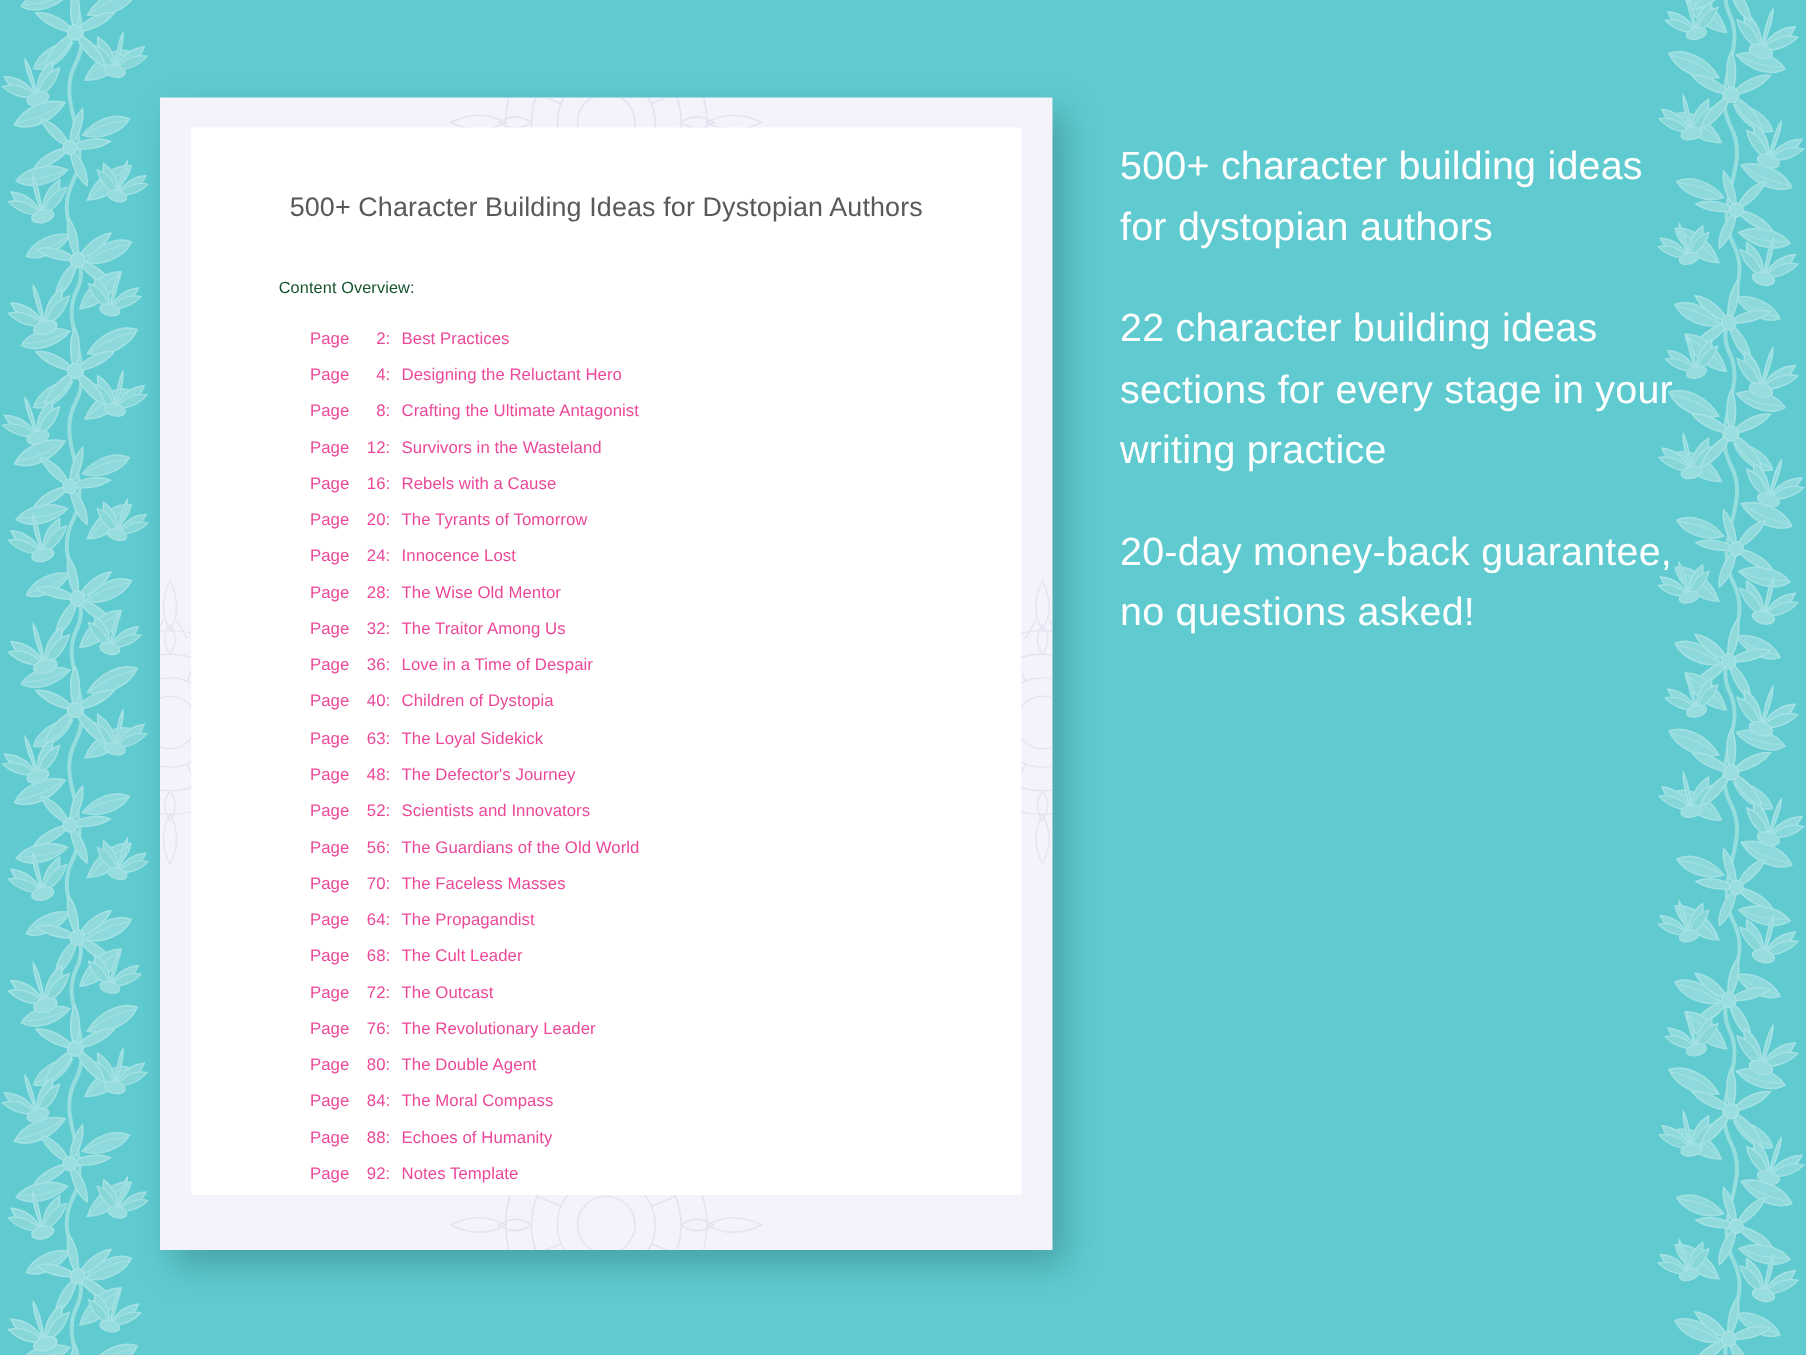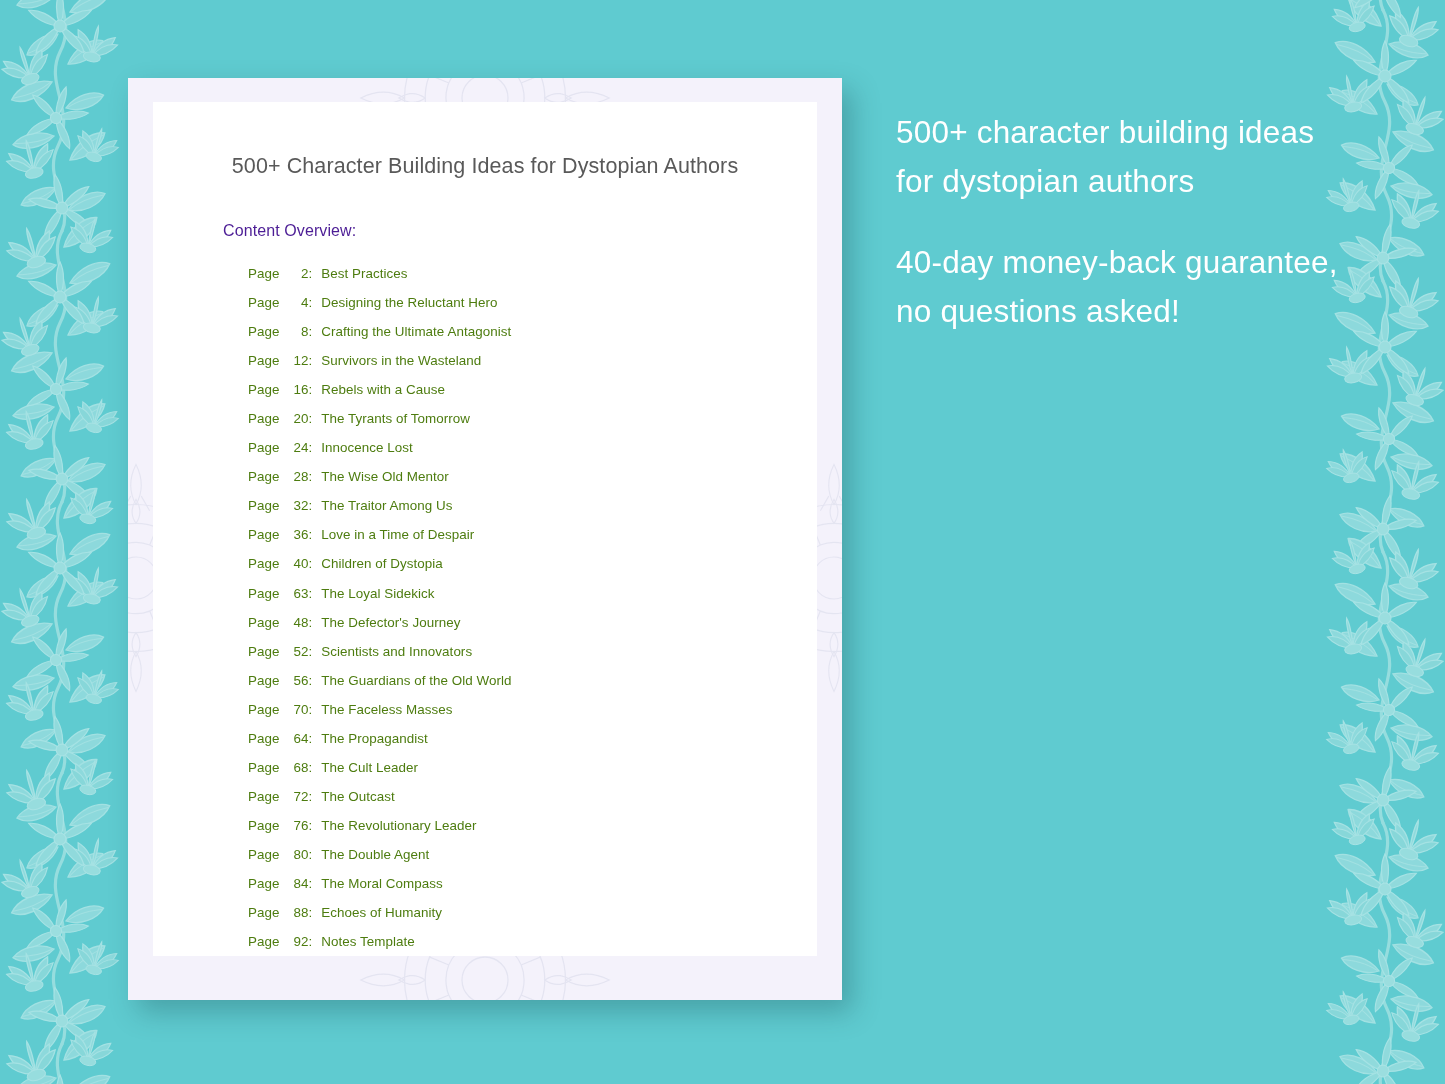--- a/index.html
+++ b/index.html
@@ -61,37 +61,37 @@
     font-size: 21.5px;
     font-weight: 400;
     line-height: 29px;
     color: #595959;
     letter-spacing: 0.1px;
   }
 
   .overview-label {
     margin: 0;
     padding: 41px 0 0 70px;
-    font-size: 16px;
+    font-size: 13px;
     font-weight: 400;
-    color: #4c1d95;
+    color: #14532d;
     letter-spacing: 0.1px;
   }
 
   .toc {
     list-style: none;
     margin: 0;
     padding: 19px 0 0 95px;
   }
   .toc-item {
     display: flex;
     align-items: baseline;
     font-size: 13.4px;
     line-height: 29.05px;
-    color: #4d7c0f;
+    color: #ec4899;
     letter-spacing: 0.05px;
     white-space: nowrap;
   }
   .toc-pageword { }
   .toc-num {
     display: inline-block;
     min-width: 24px;
     text-align: right;
     margin-left: 5px;
   }
@@ -413,14 +413,15 @@
           <span class="toc-num">92</span>
           <span class="toc-colon">:</span>
           <span class="toc-title">Notes Template</span>
         </li>
       </ul>
   </div>
 </div>
 
 <div class="promo">
     <p class="promo-item">500+ character building ideas for dystopian authors</p>
-    <p class="promo-item">40-day money-back guarantee, no questions asked!</p>
+    <p class="promo-item">22 character building ideas sections for every stage in your writing practice</p>
+    <p class="promo-item">20-day money-back guarantee, no questions asked!</p>
   </div>
 
 </body></html>

